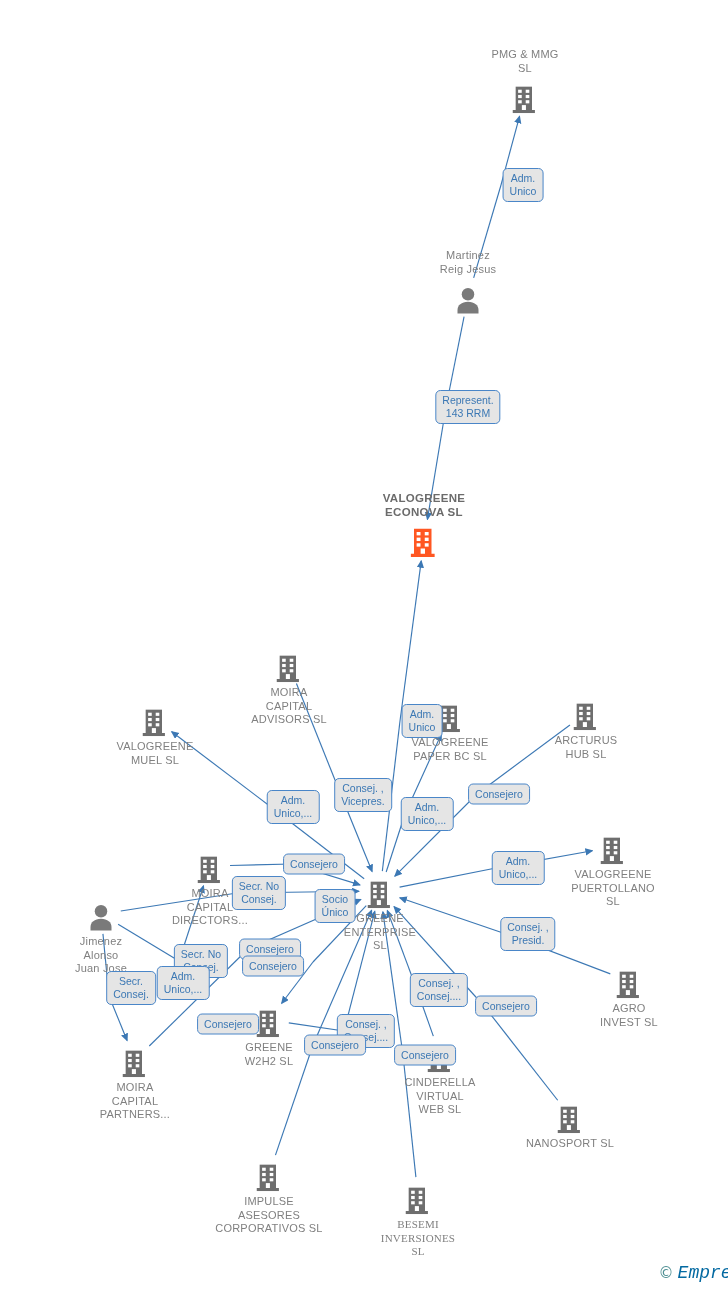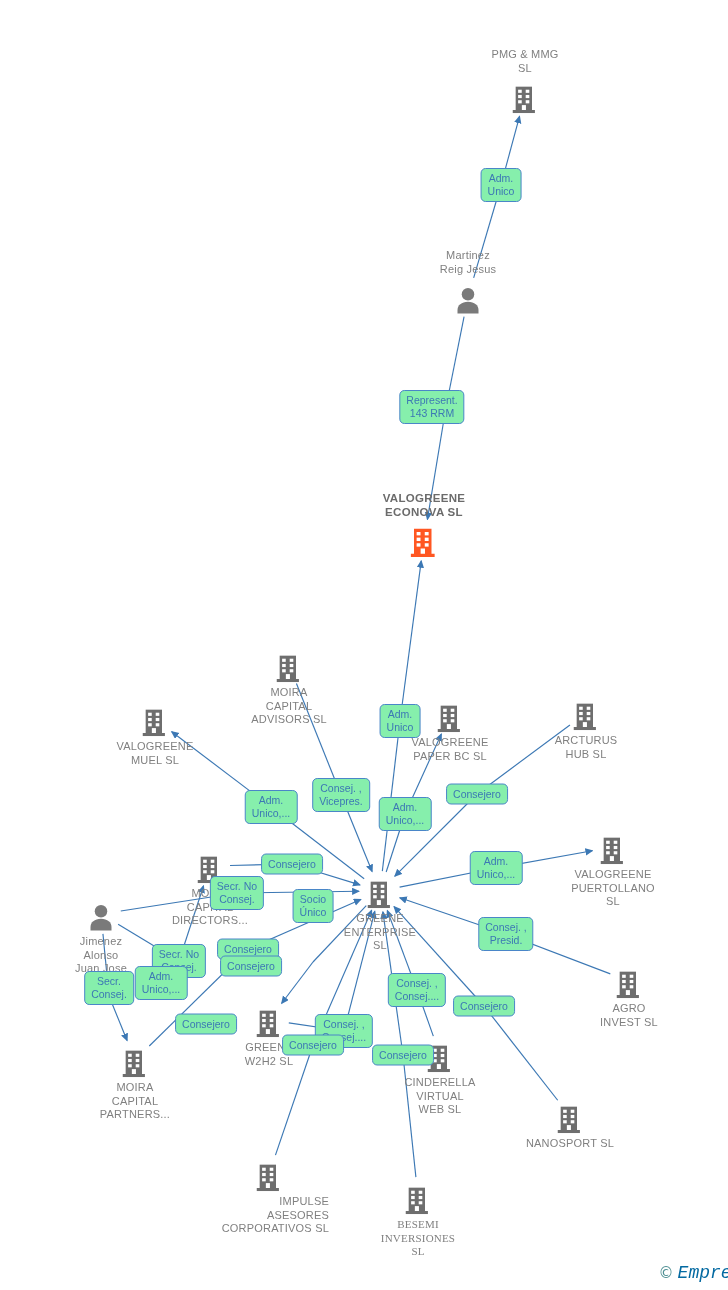--- a/index.html
+++ b/index.html
@@ -23,24 +23,25 @@
   .node.cap-above .caption{margin-bottom:2px;}
   .node.cap-below .caption{margin-top:2px;}
 
   
   .bld{display:block;}
   .person-ico{display:block;}
 
   
   .rel{
     position:absolute;transform:translate(-50%,-50%);
-    border:1px solid #4a86c8;border-radius:5px;background:#86efac;
+    border:1px solid #4a86c8;border-radius:5px;background:#e5e5e5;
     color:#3c78b4;font-size:10.5px;line-height:13px;
     padding:3px 6px;text-align:center;white-space:pre-line;
     box-sizing:border-box;
+    margin-left:22px;
   }
 
   
   #watermark{
     position:absolute;right:8px;bottom:8px;display:flex;align-items:center;gap:4px;
   }
   #watermark .copy{color:#4f8f93;font-size:15px;line-height:15px;font-family:"DejaVu Sans",sans-serif;}
   #watermark .brand{color:#0369a1;font-size:18px;line-height:17px;font-family:Liberation Mono, monospace;font-style:italic;}
 </style>
 </head>
@@ -384,21 +385,21 @@
               <rect x="6.1" y="9.1" width="3.1" height="2.7"></rect>
               <rect x="12.6" y="9.1" width="3.1" height="2.7"></rect>
               <rect x="6.1" y="13.6" width="3.1" height="2.7"></rect>
               <rect x="12.6" y="13.6" width="3.1" height="2.7"></rect>
               <rect x="9.3" y="17.8" width="3.5" height="4.2"></rect>
             </g>
           </svg>
         </div>
         <div class="caption">NANOSPORT SL</div>
       </div>
-      <div class="node company cap-below" style="left: 269px; top: 1155px; text-align: right;">
+      <div class="node company cap-below" style="left: 269px; top: 1155px;">
         <div class="glyph">
           <svg class="bld" width="28" height="31" viewBox="0 0 24 26" xmlns="http://www.w3.org/2000/svg" fill="#6E6E6E">
             <path d="M4 2h14v21H4z"></path>
             <rect x="1.5" y="22" width="19" height="2.6"></rect>
             <g fill="#ffffff">
               <rect x="6.1" y="4.6" width="3.1" height="2.7"></rect>
               <rect x="12.6" y="4.6" width="3.1" height="2.7"></rect>
               <rect x="6.1" y="9.1" width="3.1" height="2.7"></rect>
               <rect x="12.6" y="9.1" width="3.1" height="2.7"></rect>
               <rect x="6.1" y="13.6" width="3.1" height="2.7"></rect>
@@ -428,21 +429,21 @@
           </svg>
         </div>
         <div class="caption">BESEMI
 INVERSIONES
 SL</div>
       </div>
     </div>
   <div id="rel-layer">
       <div class="rel" style="left: 501px; top: 185px;">Adm.
 Unico</div>
-      <div class="rel" style="left: 432px; top: 407px;">Represent.
+      <div class="rel" style="left: 446px; top: 407px;">Represent.
 143 RRM</div>
       <div class="rel" style="left: 400px; top: 721px;">Adm.
 Unico</div>
       <div class="rel" style="left: 341px; top: 795px;">Consej. ,
 Vicepres.</div>
       <div class="rel" style="left: 271px; top: 807px;">Adm.
 Unico,...</div>
       <div class="rel" style="left: 405px; top: 814px;">Adm.
 Unico,...</div>
       <div class="rel" style="left: 477px; top: 794px;">Consejero</div>

